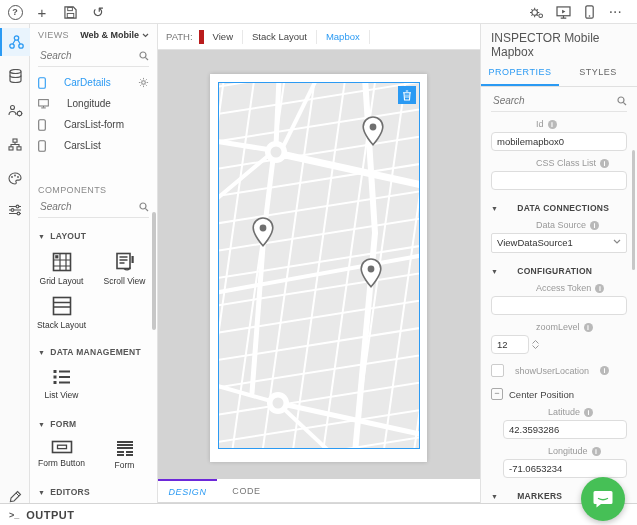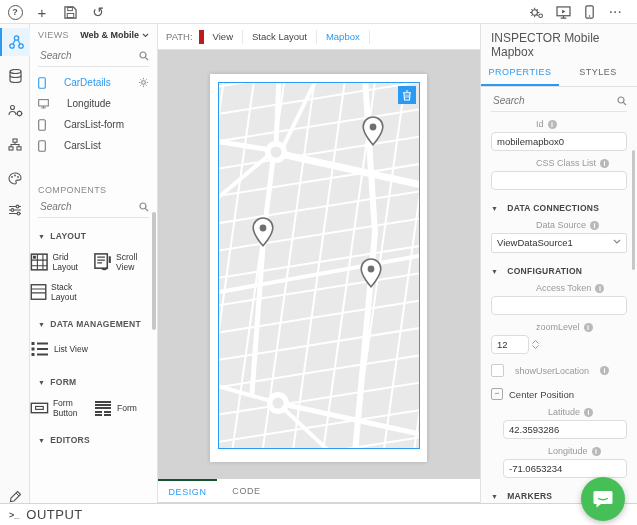--- a/index.html
+++ b/index.html
@@ -20,65 +20,65 @@
   .views-panel{left:30px;top:24px;width:128px;height:479px;background:#fdfdfd;border-right:1px solid #e2e2e2;box-sizing:border-box;overflow:hidden;}
   .vp-head{display:flex;align-items:flex-start;justify-content:space-between;padding:6px 8px 4px 8px;}
   .vp-title{color:#8a8a8a;font-size:9px;letter-spacing:.4px;}
   .vp-mode{font-weight:bold;font-size:9px;color:#333;display:flex;align-items:center;gap:3px;cursor:pointer;}
   .search-row{display:flex;align-items:center;justify-content:space-between;margin:2px 8px 0 8px;border-bottom:1px solid #e4e4e4;padding:3px 0 4px 0;}
   .search-ph{color:#b0b0b0;font-style:italic;font-size:10px;border:none;outline:none;background:transparent;width:85%;font-family:"Liberation Sans",sans-serif;}
   .view-item{display:flex;align-items:center;gap:18px;padding:4px 8px;height:13px;cursor:pointer;color:#444;}
   .view-item.sel{color:#2b9af3;}
   .sec-head{display:flex;align-items:center;gap:5px;color:#555;font-size:8.5px;font-weight:bold;letter-spacing:.3px;padding:5px 8px;cursor:pointer;}
   .comp-grid{display:flex;flex-wrap:wrap;}
-  .comp-tile{width:63px;display:flex;flex-direction:row;align-items:center;gap:4px;padding:6px 0 4px 0;cursor:pointer;}
+  .comp-tile{width:63px;display:flex;flex-direction:column;align-items:center;gap:4px;padding:6px 0 4px 0;cursor:pointer;}
   .comp-lbl{font-size:8.5px;color:#333;}
   .tri{color:#555;font-size:7px;}
   
   .pathbar{left:158px;top:24px;width:322px;height:26px;background:#fff;border-bottom:1px solid #e2e2e2;box-sizing:border-box;display:flex;align-items:center;padding-left:8px;gap:0;}
   .crumb{padding:0 9px;color:#444;font-size:9.5px;border-right:1px solid #e8e8e8;cursor:pointer;height:14px;line-height:14px;}
   .crumb.first{border-left:5px solid #b91c1c;}
   .crumb.active{color:#2b9af3;}
   .path-prefix{color:#777;font-size:9.5px;margin-right:6px;}
   .canvas{left:158px;top:50px;width:322px;height:429px;background:#d3d3d3;}
   .phone{left:210px;top:74px;width:217px;height:388px;background:#fff;box-shadow:0 0 4px rgba(0,0,0,.18);}
   .map{left:218px;top:82px;width:202px;height:367px;border:1px solid #2b9af3;box-sizing:border-box;background:#e9e9e9;overflow:hidden;}
   .trash-btn{position:absolute;right:3px;top:3px;width:18px;height:18px;background:#2b9af3;display:flex;align-items:center;justify-content:center;cursor:pointer;z-index:5;}
   .pin{position:absolute;z-index:4;}
   .tabbar{left:158px;top:479px;width:322px;height:24px;background:#fff;border-bottom:1px solid #d9d9d9;box-sizing:border-box;display:flex;}
   .ctab{width:59px;text-align:center;font-size:9px;letter-spacing:.6px;color:#777;line-height:24px;cursor:pointer;}
-  .ctab.active{color:#2b9af3;border-top:2px solid #14532d;line-height:22px;box-sizing:border-box;}
+  .ctab.active{color:#2b9af3;border-top:2px solid #6d28d9;line-height:22px;box-sizing:border-box;font-style:italic;}
   
   .inspector{left:480px;top:24px;width:157px;height:479px;background:#fbfbfb;border-left:1px solid #e2e2e2;box-sizing:border-box;overflow:hidden;}
   .insp-head{padding:7px 10px 2px 10px;color:#555;font-size:12px;}
   .edit-link{display:flex;align-items:center;gap:5px;padding:7px 10px 6px 10px;color:#2b9af3;font-weight:bold;font-size:9.5px;text-decoration:underline;cursor:pointer;}
   .insp-tabs{display:flex;border-bottom:1px solid #e0e0e0;}
   .itab{flex:1;text-align:center;font-size:9px;letter-spacing:.5px;color:#666;padding:6px 0 7px 0;cursor:pointer;}
   .itab.active{color:#2b9af3;border-bottom:2px solid #2b9af3;}
   .insp-body{padding:4px 10px 0 10px;}
   .fld-lbl{color:#999;font-size:9px;margin:7px 0 3px 0;display:flex;align-items:center;gap:4px;padding-left:45px;}
   .inp{display:block;width:100%;background:#fff;border:1px solid #ddd;border-radius:4px;font-size:9.5px;color:#333;padding:3px 5px;box-sizing:border-box;font-family:"Liberation Sans",sans-serif;outline:none;}
   .sel-box{position:relative;background:#fff;border:1px solid #ddd;border-radius:2px;height:18px;cursor:pointer;}
   .sel-box .sel-val{line-height:18px;padding-left:5px;font-size:9.5px;color:#333;}
   .chev{position:absolute;right:5px;top:5px;}
-  .isec{display:flex;align-items:center;gap:9px;font-size:8.5px;font-weight:bold;color:#444;letter-spacing:.3px;margin:13px 0 2px 0;cursor:pointer;}
+  .isec{display:flex;align-items:center;gap:19px;font-size:8.5px;font-weight:bold;color:#444;letter-spacing:.3px;margin:13px 0 2px 0;cursor:pointer;}
   .info{display:inline-block;width:9px;height:9px;border-radius:50%;background:#b9b9b9;color:#fff;font-size:7px;line-height:9px;text-align:center;font-weight:bold;flex:none;}
   .num-wrap{display:flex;align-items:center;gap:3px;}
   .num-inp{width:38px;text-align:left;}
   .spin{display:flex;flex-direction:column;gap:1px;cursor:pointer;}
   .spin svg{display:block;}
   .cb-row{display:flex;align-items:center;gap:11px;margin-top:10px;color:#999;font-size:9px;}
   .checkbox{width:11px;height:11px;border:1px solid #ccc;border-radius:2px;background:#fff;cursor:pointer;flex:none;}
   .collapse-row{display:flex;align-items:center;gap:6px;margin-top:11px;color:#444;font-size:9.5px;}
   .minus-box{width:10px;height:10px;border:1px solid #aaa;border-radius:2px;text-align:center;line-height:8px;color:#777;font-size:9px;cursor:pointer;flex:none;}
   .indent{margin-left:12px;}
   
   .outbar{left:0;top:503px;width:637px;height:22px;background:#fff;border-top:1px solid #d5d5d5;box-sizing:border-box;display:flex;align-items:center;padding-left:9px;}
   .out-ic{color:#555;font-weight:bold;font-size:9px;margin-right:7px;}
-  .out-lbl{font-size:13px;letter-spacing:.5px;color:#444;}
+  .out-lbl{font-size:11px;letter-spacing:.5px;color:#444;font-weight:bold;}
   .chat-bubble{left:581px;top:477px;width:44px;height:44px;border-radius:50%;background:#46c056;box-shadow:0 2px 6px rgba(0,0,0,.25);display:flex;align-items:center;justify-content:center;cursor:pointer;z-index:20;}
   
   .sbar{position:absolute;background:#c7c7c7;border-radius:3px;}
 </style>
 </head>
 <body>
 
 <div class="abs toolbar">
   <div class="tb-ic" style="left:3px;width:24px;">
       <span class="help-circle">?</span>

